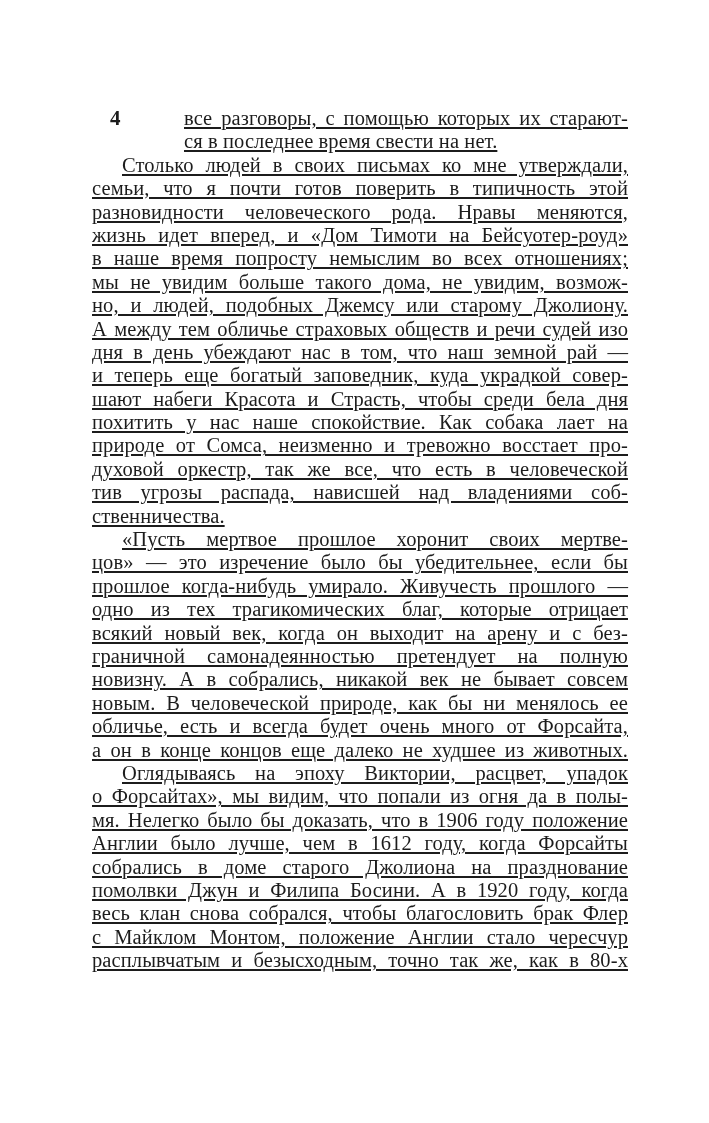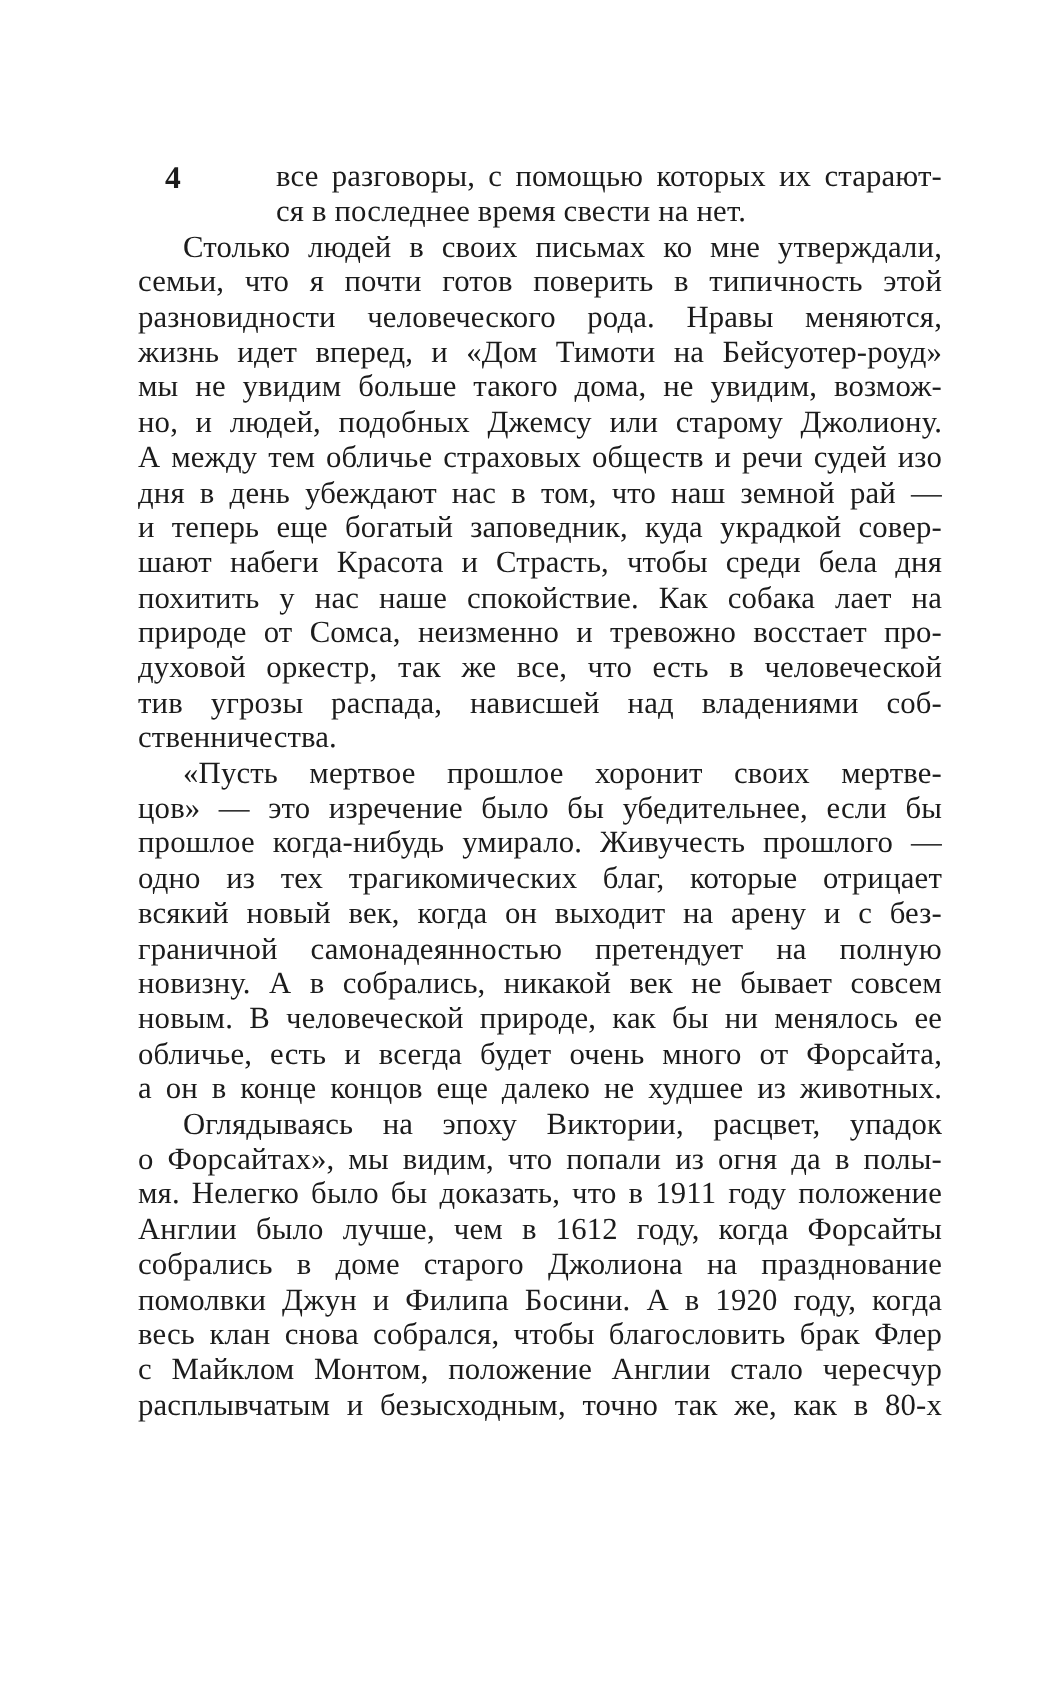--- a/index.html
+++ b/index.html
@@ -27,21 +27,21 @@
   }
   .text-column {
     position: absolute;
     left: 92px;
     top: 107px;
     width: 536px;
     font-size: 20.5px;
     line-height: 23.4px;
     letter-spacing: 0.1px;
   }
-  .block { margin: 0; padding: 0; }
+  .block { margin: 0; padding: 0; text-decoration: underline; }
   .line {
     text-align: justify;
     text-align-last: justify;
     -moz-text-align-last: justify;
     height: 23.4px;
     overflow: visible;
   }
   .line.lastline {
     text-align-last: left;
     -moz-text-align-last: left;
@@ -57,20 +57,21 @@
   <div class="text-column">
       <div class="block quote">
         <div class="line firstline">все разговоры, с помощью которых их старают-</div>
         <div class="line lastline">ся в последнее время свести на нет.</div>
       </div>
       <div class="block paragraph">
         <div class="line firstline">Столько людей в своих письмах ко мне утверждали,</div>
         <div class="line">семьи, что я почти готов поверить в типичность этой</div>
         <div class="line">разновидности человеческого рода. Нравы меняются,</div>
         <div class="line">жизнь идет вперед, и «Дом Тимоти на Бейсуотер-роуд»</div>
+        <div class="line">в наше время попросту немыслим во всех отношениях;</div>
         <div class="line">мы не увидим больше такого дома, не увидим, возмож-</div>
         <div class="line">но, и людей, подобных Джемсу или старому Джолиону.</div>
         <div class="line">А между тем обличье страховых обществ и речи судей изо</div>
         <div class="line">дня в день убеждают нас в том, что наш земной рай —</div>
         <div class="line">и теперь еще богатый заповедник, куда украдкой совер-</div>
         <div class="line">шают набеги Красота и Страсть, чтобы среди бела дня</div>
         <div class="line">похитить у нас наше спокойствие. Как собака лает на</div>
         <div class="line">природе от Сомса, неизменно и тревожно восстает про-</div>
         <div class="line">духовой оркестр, так же все, что есть в человеческой</div>
         <div class="line">тив угрозы распада, нависшей над владениями соб-</div>
@@ -84,21 +85,21 @@
         <div class="line">всякий новый век, когда он выходит на арену и с без-</div>
         <div class="line">граничной самонадеянностью претендует на полную</div>
         <div class="line">новизну. А в собрались, никакой век не бывает совсем</div>
         <div class="line">новым. В человеческой природе, как бы ни менялось ее</div>
         <div class="line">обличье, есть и всегда будет очень много от Форсайта,</div>
         <div class="line">а он в конце концов еще далеко не худшее из животных.</div>
       </div>
       <div class="block paragraph">
         <div class="line firstline">Оглядываясь на эпоху Виктории, расцвет, упадок</div>
         <div class="line">о Форсайтах», мы видим, что попали из огня да в полы-</div>
-        <div class="line">мя. Нелегко было бы доказать, что в 1911 году положение</div>
+        <div class="line">мя. Нелегко было бы доказать, что в 1906 году положение</div>
         <div class="line">Англии было лучше, чем в 1612 году, когда Форсайты</div>
         <div class="line">собрались в доме старого Джолиона на празднование</div>
         <div class="line">помолвки Джун и Филипа Босини. А в 1920 году, когда</div>
         <div class="line">весь клан снова собрался, чтобы благословить брак Флер</div>
         <div class="line">с Майклом Монтом, положение Англии стало чересчур</div>
         <div class="line">расплывчатым и безысходным, точно так же, как в 80-х</div>
       </div>
     </div>
 </div>
 

